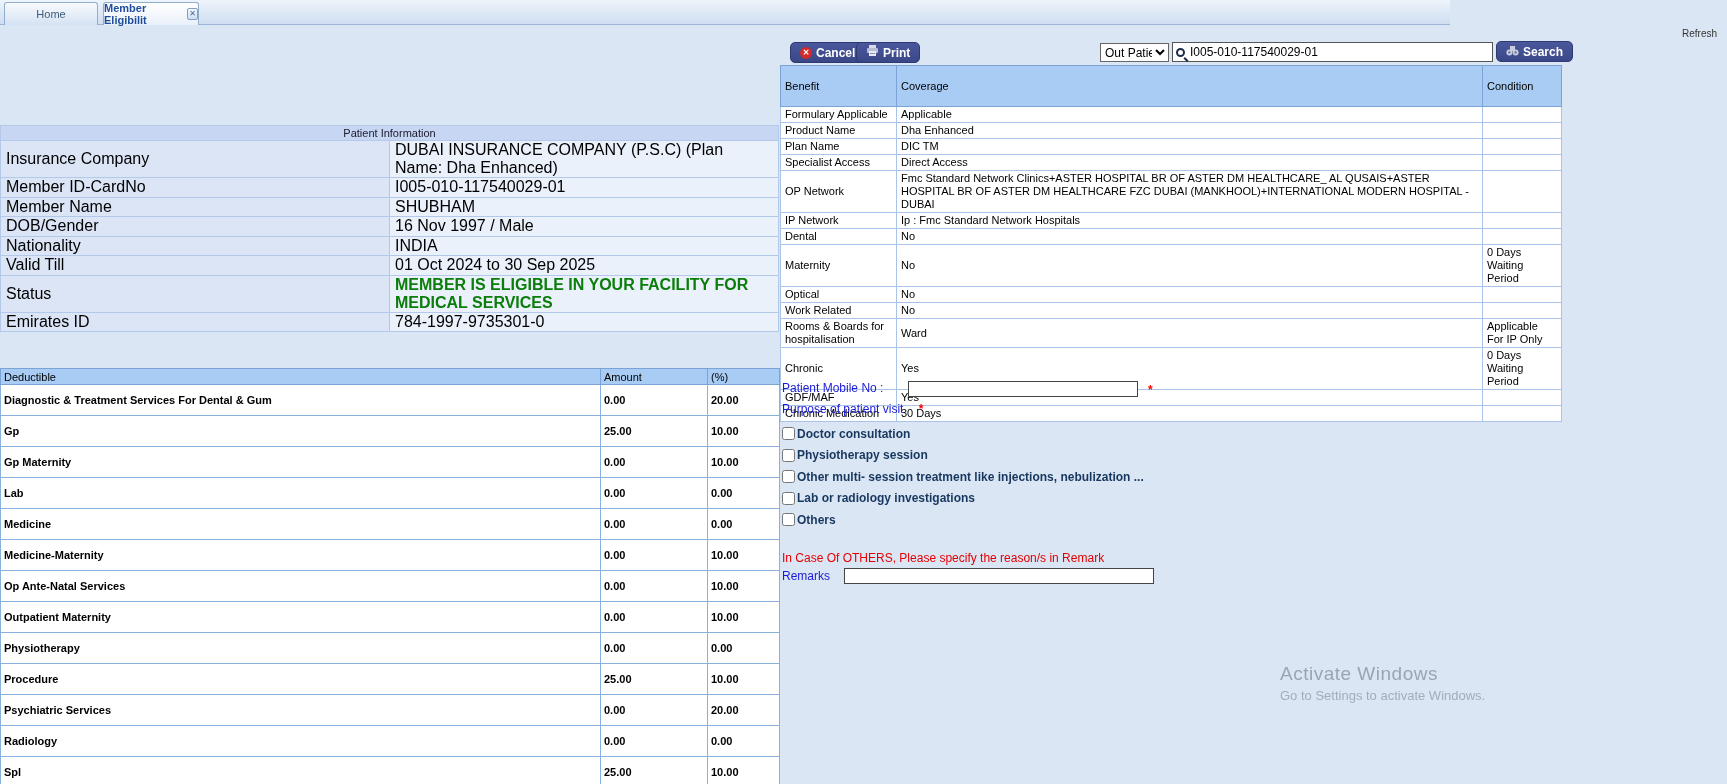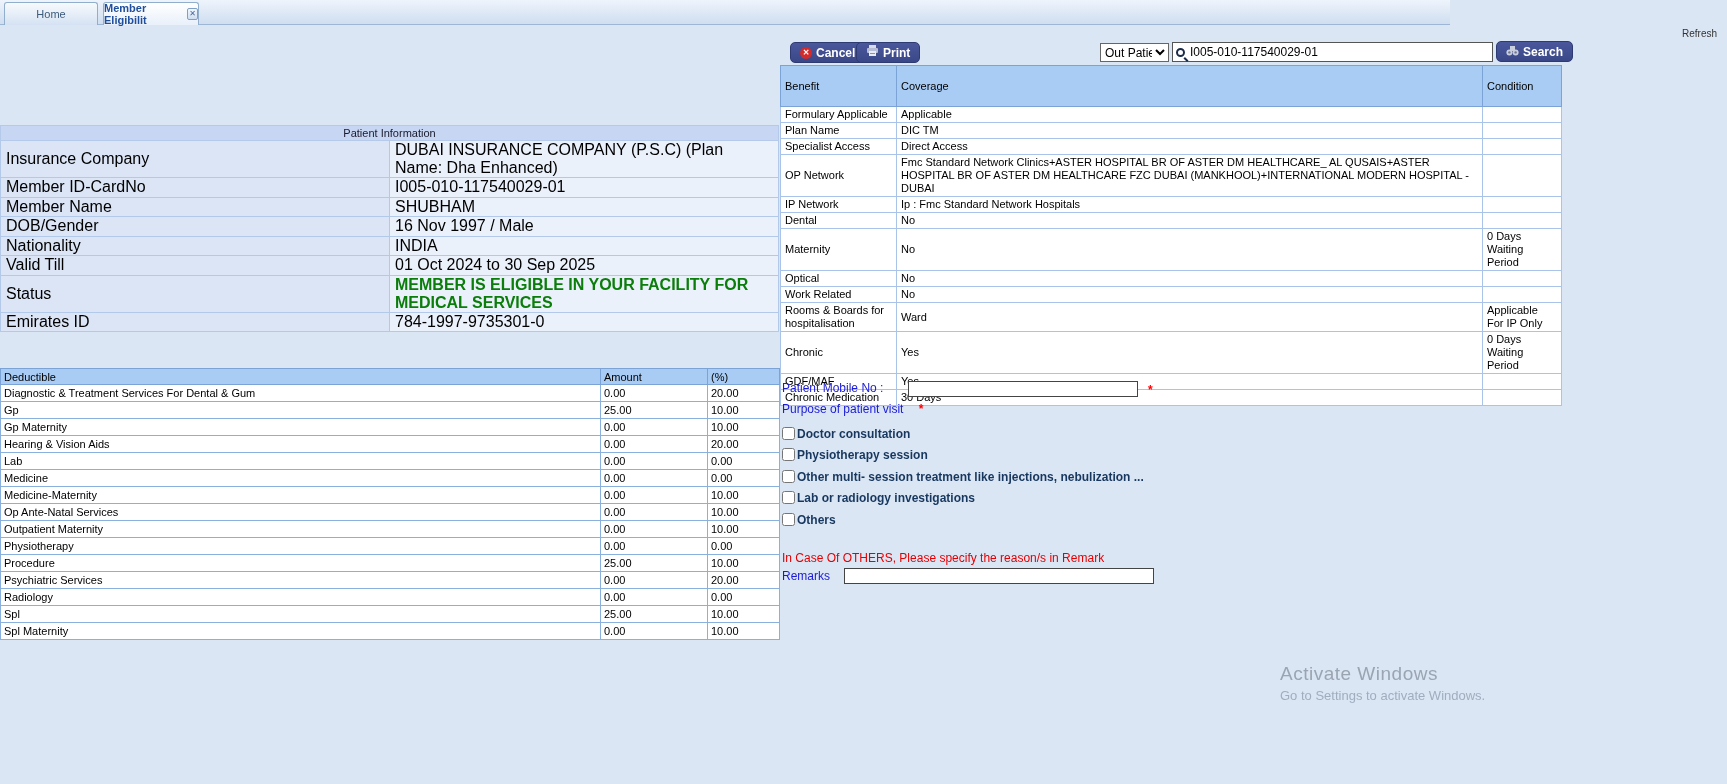--- a/index.html
+++ b/index.html
@@ -61,34 +61,34 @@
     height:15px; text-align:center; color:#1a1a2e; padding:0; }
   .pinfo td { border:1px solid #b3c9ea; padding:0 5px; height:19.5px; font-size:16px; color:#000; }
   .pi-label { width:232px; background:#dbe5f6; }
   .pi-value { background:#ebf1fb; }
   .pi-value.green { color:#0a7d0a; font-weight:bold; }
 
   
   .deduct { position:absolute; left:0; top:368px; width:779px; border-bottom:1px solid #5f88bd; }
   .deduct th { background:#a9ccf4; border:1px solid #7ba3d6; font-weight:normal; text-align:left;
     font-size:11px; height:16px; padding:0 3px; color:#000; }
-  .deduct td { background:#fff; border:1px solid #8ab0de; height:17px; padding:0 3px;
-    font-size:11px; color:#000; }
+  .deduct td { background:#fff; border:1px solid #8ab0de; height:31px; padding:0 3px;
+    font-size:11px; color:#000;font-weight:bold; }
 
   
   .form { position:absolute; left:782px; top:381px; width:770px; font-size:12px; }
   .blue { color:#1b1bd6; }
   .req { color:#ff0000; font-weight:bold; }
   .row-mobile { position:relative; height:21px; }
   .row-mobile input { position:absolute; left:126px; top:0; width:230px; height:16px;
     border:1px solid #444; font-size:11px; font-family:"Liberation Sans", sans-serif; }
   .row-mobile .req { position:absolute; left:366px; top:2px; }
   .row-purpose { height:17px; }
   .row-purpose .req { margin-left:12px; }
-  .check-row { display:flex; align-items:flex-start; height:14px; margin-top:7.5px;
+  .check-row { display:flex; align-items:center; height:14px; margin-top:7.5px;
     font-weight:bold; color:#17375e; cursor:default; }
   .check-row input { width:13px; height:13px; margin:0 2px 0 0; }
   .others-note { margin-top:24px; color:#e40000; height:15px; }
   .row-remarks { margin-top:2px; display:flex; align-items:center; }
   .row-remarks input { margin-left:14px; width:310px; height:16px; border:1px solid #444;
     font-size:11px; font-family:"Liberation Sans", sans-serif; }
 
   
   .wm { position:absolute; left:1280px; top:663px; color:#9aa5b1; }
   .wm-1 { font-size:19px; letter-spacing:0.5px; }
@@ -156,20 +156,25 @@
       <th>Condition</th>
     </tr>
   </thead>
   <tbody id="benefit-body">
       <tr>
         <td class="b-ben">Formulary Applicable</td>
         <td class="b-cov">Applicable</td>
         <td class="b-cond"></td>
       </tr>
       <tr>
+        <td class="b-ben">Product Name</td>
+        <td class="b-cov">Dha Enhanced</td>
+        <td class="b-cond"></td>
+      </tr>
+      <tr>
         <td class="b-ben">Plan Name</td>
         <td class="b-cov">DIC TM</td>
         <td class="b-cond"></td>
       </tr>
       <tr>
         <td class="b-ben">Specialist Access</td>
         <td class="b-cov">Direct Access</td>
         <td class="b-cond"></td>
       </tr>
       <tr>
@@ -288,25 +293,20 @@
       </tr>
       <tr>
         <td class="d-name">Gp</td>
         <td class="d-amt">25.00</td>
         <td class="d-pct">10.00</td>
       </tr>
       <tr>
         <td class="d-name">Gp Maternity</td>
         <td class="d-amt">0.00</td>
         <td class="d-pct">10.00</td>
-      </tr>
-      <tr>
-        <td class="d-name">Hearing &amp; Vision Aids</td>
-        <td class="d-amt">0.00</td>
-        <td class="d-pct">20.00</td>
       </tr>
       <tr>
         <td class="d-name">Lab</td>
         <td class="d-amt">0.00</td>
         <td class="d-pct">0.00</td>
       </tr>
       <tr>
         <td class="d-name">Medicine</td>
         <td class="d-amt">0.00</td>
         <td class="d-pct">0.00</td>

